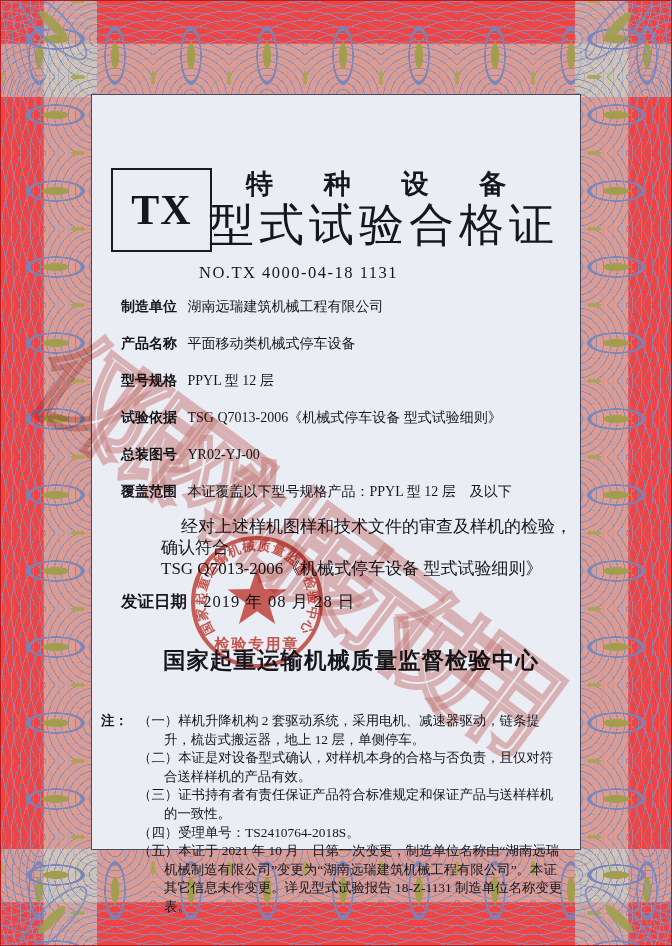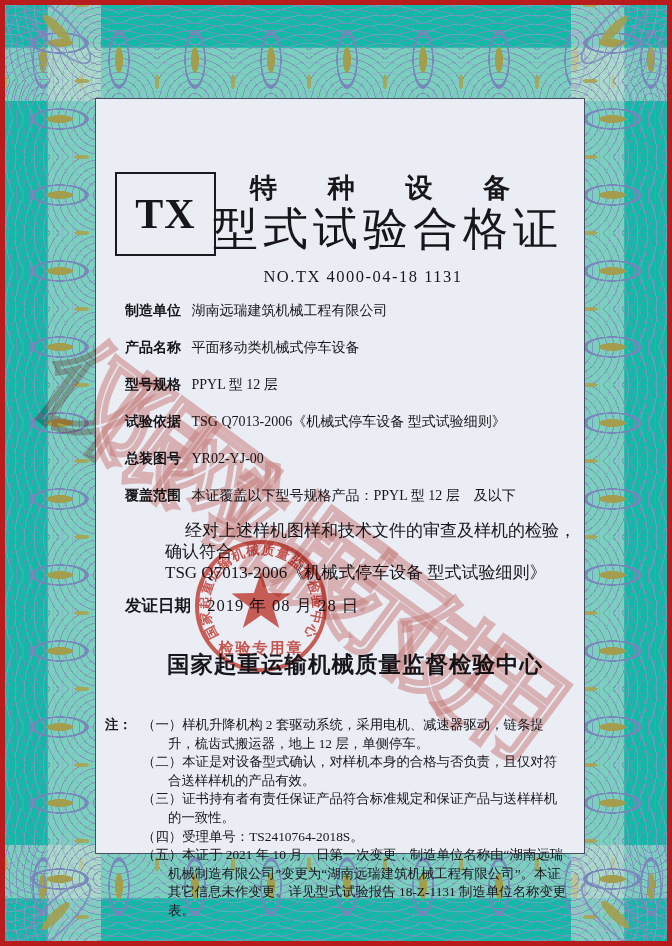--- a/index.html
+++ b/index.html
@@ -1,19 +1,19 @@
 <!DOCTYPE html>
 <html><head>
 <meta charset="utf-8">
 <style>
   html,body{margin:0;padding:0;background:#cfd2da;}
   .page{
     position:relative; width:672px; height:946px; margin:0 auto;
-    background:#14b8a6; overflow:hidden;
-    border:5px solid #b91c1c; box-sizing:border-box;
+    background:#ef4444; overflow:hidden;
+    border:1px solid #b91c1c; box-sizing:border-box;
     font-family:"Liberation Serif","DejaVu Serif",serif;
     color:#17171b;
   }
   
   .strip{position:absolute; pointer-events:none;}
   .b-top{left:0;top:0;right:0;height:96px;
     background-image:
       radial-gradient(5.5px 19px at 50% 57%, #a29e4e 0 68%, rgba(162,158,78,0) 72%),
       radial-gradient(11px 30px at 50% 57%, rgba(0,0,0,0) 0 82%, rgba(120,133,186,.95) 84% 96%, rgba(120,133,186,0) 98%),
       radial-gradient(3.5px 11px at 50% 80%, rgba(168,164,85,.9) 0 66%, rgba(168,164,85,0) 70%),
@@ -69,21 +69,21 @@
     background:#ebedf5;border:1.5px solid #474c63;box-sizing:border-box;}
   
   .content{position:absolute;inset:0;}
   .tx-box{position:absolute;left:110px;top:167px;width:97px;height:80px;
     border:2.2px solid #1b1b1f;display:flex;align-items:center;justify-content:center;
     font-size:42px;font-weight:700;letter-spacing:1px;background:transparent;}
   .cat{position:absolute;left:205px;top:165px;width:340px;text-align:center;
     font-size:27px;font-weight:600;letter-spacing:22px;text-indent:22px;}
   .title{position:absolute;left:198px;top:194px;width:360px;text-align:right;
     font-size:45px;font-weight:400;letter-spacing:5px;}
-  .certno{position:absolute;left:198px;top:262px;width:320px;text-align:center;
+  .certno{position:absolute;left:198px;top:262px;width:320px;text-align:left;
     font-size:16.5px;letter-spacing:1.5px;}
   .fields{position:absolute;left:120px;top:297px;width:450px;font-size:14px;line-height:17px;}
   .frow{margin-bottom:20px;white-space:nowrap;}
   .flabel{display:inline-block;width:63px;font-weight:600;}
   .fvalue{display:inline-block;}
   .statement{position:absolute;left:160px;top:515px;width:414px;font-size:17px;line-height:21px;}
   .statement .l1{text-indent:20px;}
   .issue{position:absolute;left:120px;top:590px;font-size:16.5px;white-space:nowrap;}
   .issue .flabel{font-weight:700;}
   .issue .fvalue{margin-left:15px;letter-spacing:1px;}

